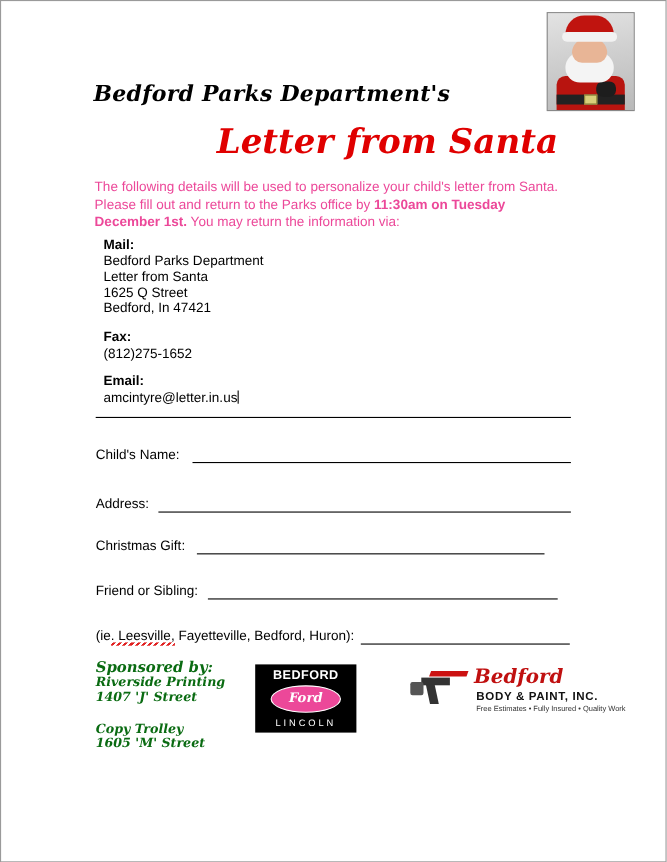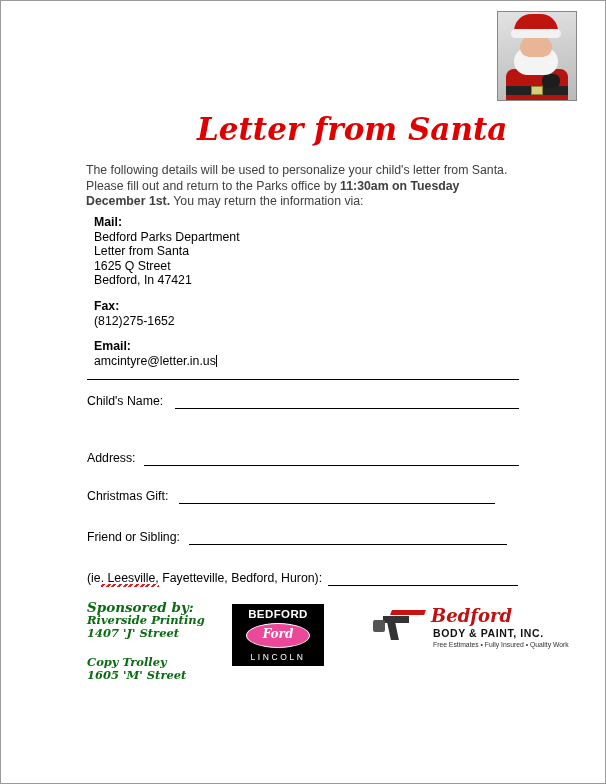--- a/index.html
+++ b/index.html
@@ -128,21 +128,21 @@
   }
 
   
   .intro {
     position: absolute;
     left: 85px;
     top: 162px;
     width: 435px;
     font-size: 12.3px;
     line-height: 15.5px;
-    color: #404040;
+    color: #ec4899;
   }
   .intro b { font-weight: bold; }
 
   
   .block {
     position: absolute;
     left: 93px;
     font-size: 12.3px;
     line-height: 14.5px;
     color: #000;
@@ -181,21 +181,21 @@
   .field .flabel {
     display: inline-block;
     vertical-align: baseline;
   }
   .field .fline {
     position: absolute;
     bottom: 1px;
     height: 1px;
     background: #000;
   }
-  .f-child   { top: 393px; }
+  .f-child   { top: 405px; }
   .f-address { top: 450px; }
   .f-gift    { top: 488px; }
   .f-friend  { top: 529px; }
 
   .f-child .fline   { left: 88px; width: 344px; }
   .f-address .fline { left: 57px; width: 375px; }
   .f-gift .fline    { left: 92px; width: 316px; }
   .f-friend .fline  { left: 102px; width: 318px; }
 
   
@@ -379,20 +379,21 @@
       <div class="body"></div>
       <div class="belt"></div>
       <div class="buckle"></div>
       <div class="glove"></div>
       <div class="beard"></div>
       <div class="face"></div>
       <div class="hat"></div>
       <div class="hatbrim"></div>
     </div>
 
+    <div class="h-dept">Bedford Parks Department's</div>
     <div class="h-title">Letter from Santa</div>
 
     <div class="intro">
       <span>The following details will be used to personalize your child's letter from Santa. Please fill out and return to the Parks office by </span><b>11:30am on Tuesday December 1st.</b><span>  You may return the information via:</span>
     </div>
 
     <div class="block mail-block">
       <div class="lbl">Mail:</div>
       <div>Bedford Parks Department</div>
       <div>Letter from Santa</div>

